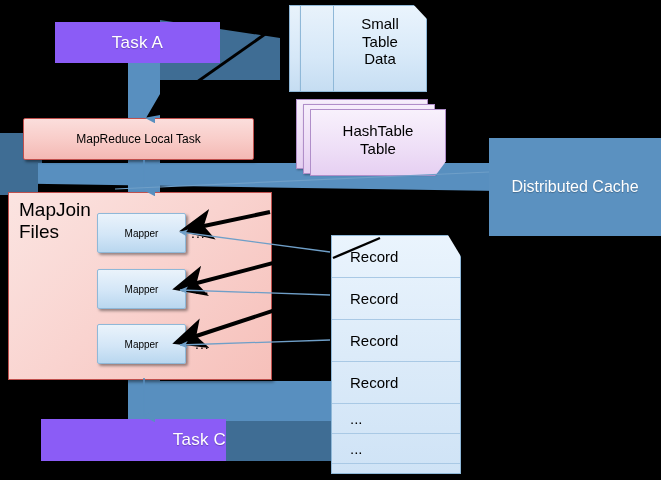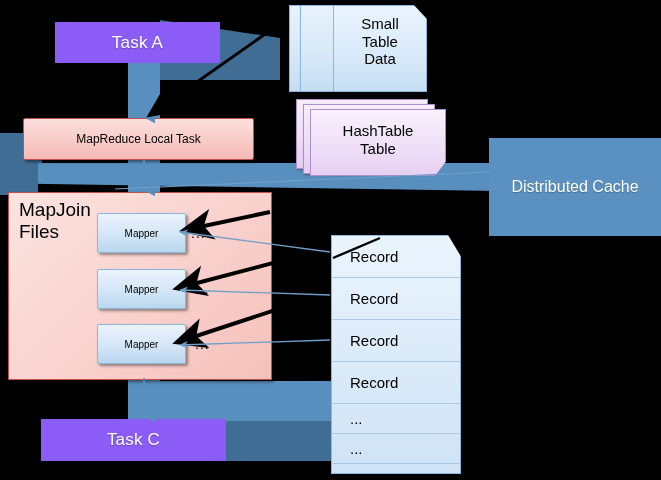--- a/index.html
+++ b/index.html
@@ -169,21 +169,21 @@
   <div class="abs band-mid" style="left:128px; top:155px; width:32px; height:45px;"></div>
 
   <div class="abs band-mid" style="left:128px; top:372px; width:32px; height:50px;"></div>
   <div class="abs band-mid" style="left:160px; top:381px; width:186px; height:40px;"></div>
   <div class="abs band-dark" style="left:160px; top:421px; width:186px; height:40px;"></div>
 
   <div class="abs task-box" style="left:55px; top:22px; width:165px; height:41px;">
     <span>Task A</span>
   </div>
 
-  <div class="abs task-box" style="left:41px; top:419px; width:185px; height:42px;">
+  <div class="abs task-box" style="left:41px; top:419px; width:185px; height:42px;justify-content:flex-end;">
     <span>Task C</span>
   </div>
 
   <div class="abs dcache-box" style="left:489px; top:138px; width:172px; height:98px;">
     <span>Distributed Cache</span>
   </div>
 
   <div class="abs pink-box" style="left:23px; top:118px; width:229px; height:40px;">
     <span>MapReduce Local Task</span>
   </div>

